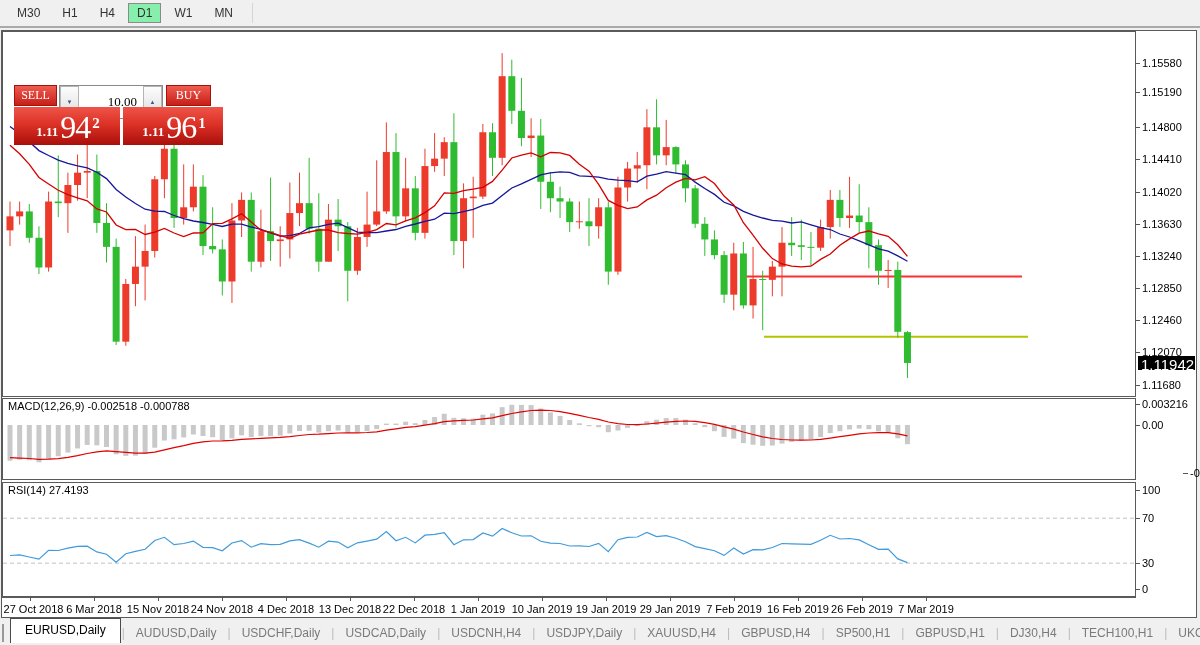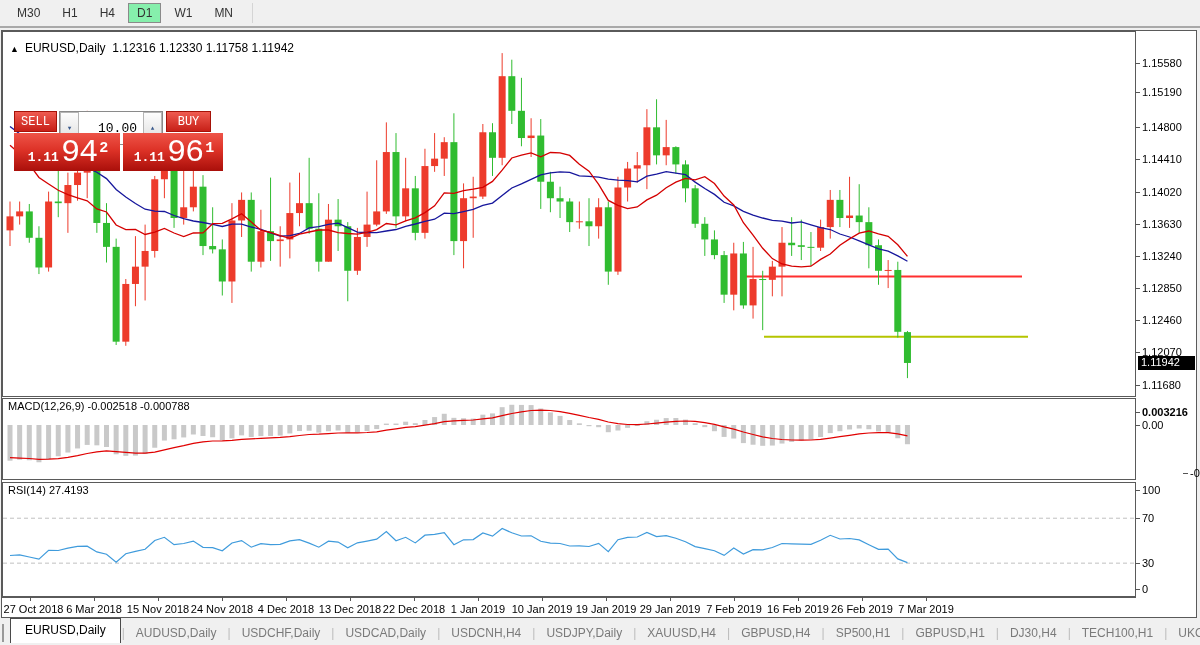--- a/index.html
+++ b/index.html
@@ -14,26 +14,26 @@
   #chartwin{position:absolute;left:1px;top:30px;width:1196px;height:588px;background:#ffffff;
     border:1px solid #5a5a5a;box-sizing:border-box;}
   #chartwin .pane{position:absolute;left:0;}
   svg{display:block;}
   #title{position:absolute;left:8px;top:10px;font-size:12px;color:#000;z-index:5;}
   #title .arr{font-size:9px;margin-right:6px;}
   .indlabel{position:absolute;left:6px;font-size:11px;color:#000;z-index:5;}
   .axlab{position:absolute;left:1140px;font-size:11px;color:#000;transform:translateY(-6px);white-space:nowrap;}
   .axlab::before{content:"";position:absolute;left:-7px;top:6px;width:5px;height:1px;background:#555;}
   #pricebox{position:absolute;left:1136px;width:57px;height:14px;background:#000;color:#fff;
-    font-size:11px;text-align:left;padding-left:3px;z-index:6;box-sizing:border-box;}
+    font-size:15px;text-align:left;padding-left:3px;z-index:6;box-sizing:border-box;}
   .datelab{position:absolute;top:572px;font-size:11px;color:#000;transform:translateX(-50%);white-space:nowrap;}
   .datetick{position:absolute;top:566px;width:1px;height:4px;background:#555;}
   #datestrip{position:absolute;left:0;top:566px;width:1134px;height:22px;border-top:1px solid #5a5a5a;}
   
-  #trade{position:absolute;left:12px;top:54px;width:210px;z-index:10;font-family:Liberation Mono, monospace;margin-top:26px;}
+  #trade{position:absolute;left:12px;top:54px;width:210px;z-index:10;font-family:Liberation Serif, serif;}
   #trow1{display:flex;height:21px;}
   .tbtn{background:linear-gradient(#ef5b50,#c72018);color:#fff;font-size:12px;display:flex;
     align-items:center;justify-content:center;border:1px solid #a51208;box-sizing:border-box;cursor:pointer;}
   #sellbtn{width:43px;}#buybtn{width:45px;margin-left:2px;}
   #spinner{display:flex;height:34px;margin-left:2px;margin-right:1px;border:1px solid #8a8a8a;box-sizing:border-box;background:#fff;}
   .spbtn{width:19px;background:linear-gradient(#fdfdfd,#dcdcdc);border:1px solid #b5b5b5;color:#39598c;
     font-size:6px;display:flex;align-items:center;justify-content:center;cursor:pointer;box-sizing:border-box;}
   #volval{width:58px;font-size:13px;color:#000;display:flex;align-items:center;justify-content:flex-end;padding-right:6px;}
   #trow2{display:flex;margin-top:1px;height:38px;}
   .bigpanel{background:linear-gradient(180deg,#ee5448 0%,#dd3227 45%,#a90f0a 100%);color:#fff;
@@ -58,23 +58,20 @@
     <div class="tfbtn">M30</div>
     <div class="tfbtn">H1</div>
     <div class="tfbtn">H4</div>
     <div class="tfbtn active">D1</div>
     <div class="tfbtn">W1</div>
     <div class="tfbtn">MN</div>
     <div class="tfsep"></div>
   </div>
 
 <div id="chartwin">
-  <div id="title">
-    <span class="arr">▲</span><span>EURUSD,Daily</span>&nbsp;&nbsp;<span>1.12316 1.12330 1.11758 1.11942</span>
-  </div>
 
   <div id="trade">
     <div id="trow1">
       <div id="sellbtn" class="tbtn">SELL</div>
       <div id="spinner">
         <div class="spbtn">▼</div>
         <div id="volval">10.00</div>
         <div class="spbtn">▲</div>
       </div>
       <div id="buybtn" class="tbtn">BUY</div>
@@ -401,21 +398,21 @@
     <div class="axlab" style="top: 61px;">1.15190</div>
     <div class="axlab" style="top: 96.32px;">1.14800</div>
     <div class="axlab" style="top: 128.48px;">1.14410</div>
     <div class="axlab" style="top: 160.64px;">1.14020</div>
     <div class="axlab" style="top: 192.8px;">1.13630</div>
     <div class="axlab" style="top: 224.96px;">1.13240</div>
     <div class="axlab" style="top: 257.12px;">1.12850</div>
     <div class="axlab" style="top: 289.28px;">1.12460</div>
     <div class="axlab" style="top: 321.44px;">1.12070</div>
     <div class="axlab" style="top: 353.6px;">1.11680</div>
-    <div class="axlab" style="top: 381px; font-weight: bold;">0.003216</div>
+    <div class="axlab" style="top: 373px;">0.003216</div>
     <div class="axlab" style="top: 394px;">0.00</div>
     <div class="axlab" style="top: 442px; margin-left: 48px;">-0.006485</div>
     <div class="axlab" style="top: 459px;">100</div>
     <div class="axlab" style="top: 487px;">70</div>
     <div class="axlab" style="top: 532px;">30</div>
     <div class="axlab" style="top: 558px;">0</div>
     <div class="datetick" style="left: 28px;"></div>
     <div class="datelab" style="left: 28px; padding-left: 7px;">27 Oct 2018</div>
     <div class="datetick" style="left: 92px;"></div>
     <div class="datelab" style="left: 92px;">6 Mar 2018</div>

